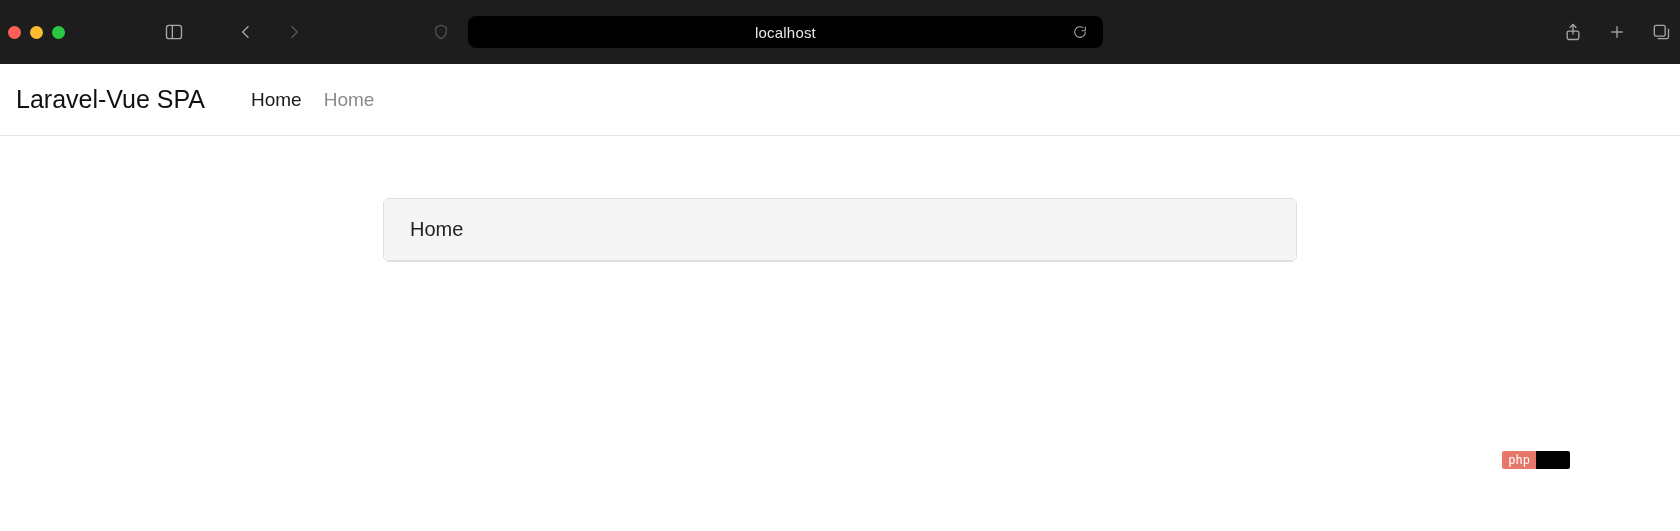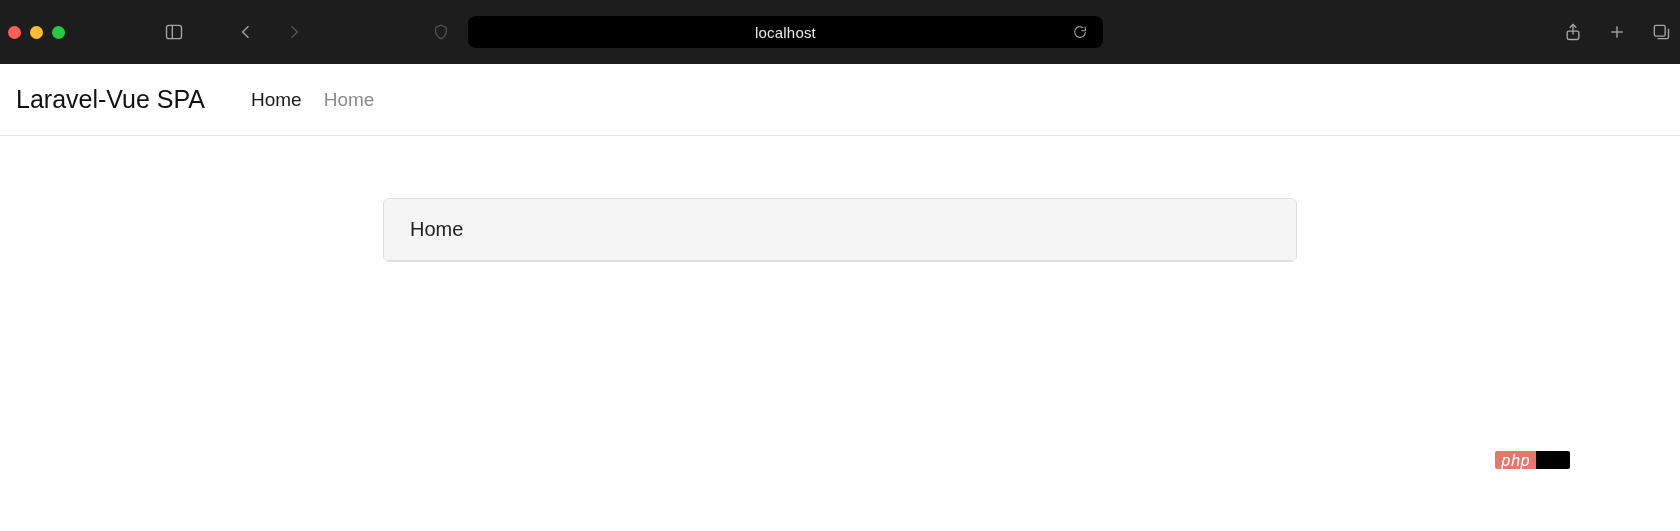--- a/index.html
+++ b/index.html
@@ -52,21 +52,21 @@
     background: #fff;
   }
   .card-header {
     background: #f5f5f5; border-bottom: 1px solid #dfdfdf;
     padding: 19px 26px; font-size: 20px; color: #222;
   }
   .card-body { padding: 26px 26px 30px; font-size: 20px; color: #222; }
 
   
   .watermark { position: fixed; right: 110px; bottom: 62px; display: flex; height: 18px; }
-  .watermark .php { background: #e8776b; color: #fff; font-family: monospace; font-size: 16px; font-style: italic; padding: 1px 6px; display:flex; align-items:center; border-radius: 2px 0 0 2px;}
+  .watermark .php { background: #e8776b; color: #fff; font-family: monospace; font-size: 12px; padding: 1px 6px; display:flex; align-items:center; border-radius: 2px 0 0 2px;}
   .watermark .bar { background: #000; width: 34px; border-radius: 0 2px 2px 0;}
 </style>
 </head>
 <body>
 
 <div class="chrome">
   <div class="traffic">
     <div class="dot red"></div>
     <div class="dot yellow"></div>
     <div class="dot green"></div>

